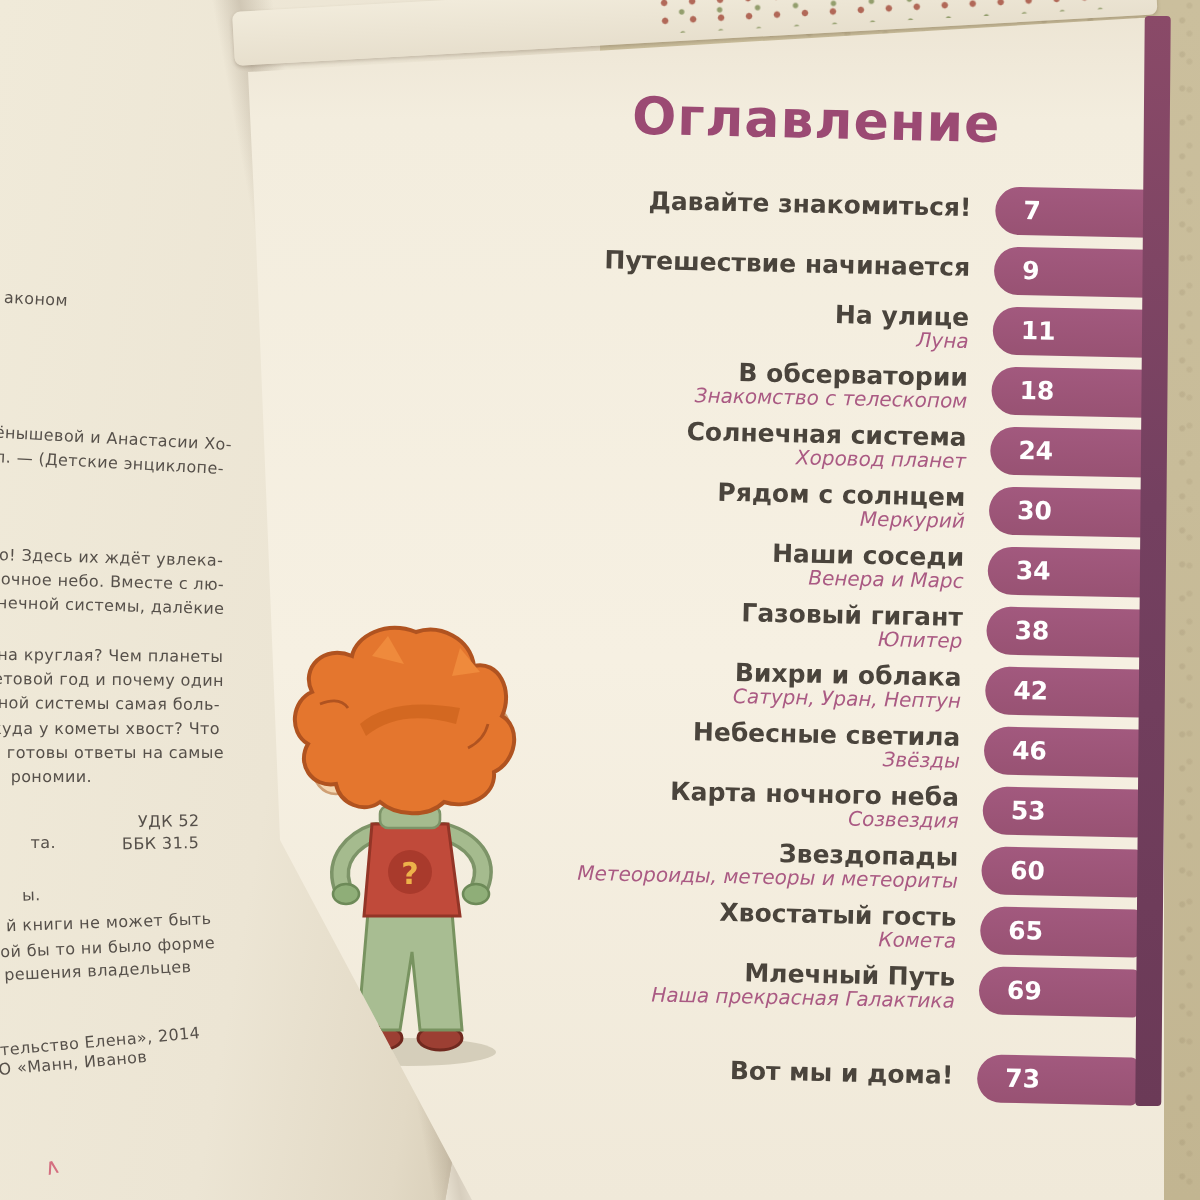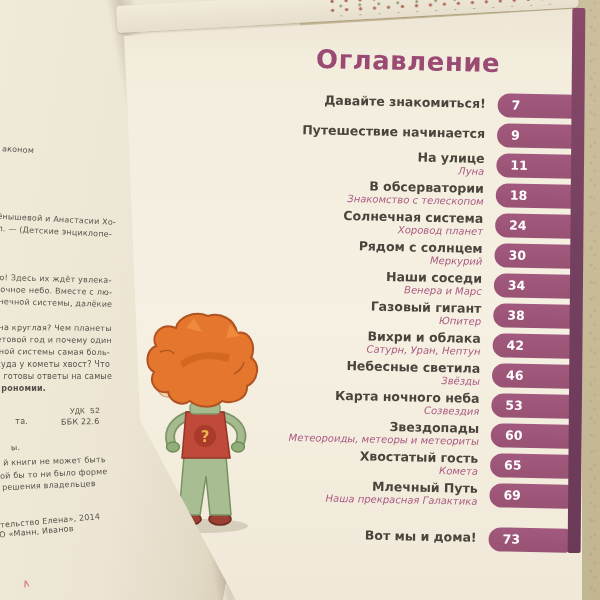--- a/index.html
+++ b/index.html
@@ -92,24 +92,24 @@
         <span class="lp-line" style="top: 218px; right: 184px; transform: rotate(3deg);">и Балатёнышевой и Анастасии Хо-</span>
         <span class="lp-line" style="top: 230px; right: 188px; transform: rotate(3deg);">— 80 с. : ил. — (Детские энциклопе-</span>
         <span class="lp-line" style="top: 276px; right: 188px; transform: rotate(1.5deg);">ваторию! Здесь их ждёт увлека-</span>
         <span class="lp-line" style="top: 288px; right: 188px; transform: rotate(1.5deg);">наше ночное небо. Вместе с лю-</span>
         <span class="lp-line" style="top: 300px; right: 188px; transform: rotate(1.5deg);">ы Солнечной системы, далёкие</span>
         <span class="lp-line" style="top: 324px; right: 188px; transform: rotate(0.5deg);">ли Луна круглая? Чем планеты</span>
         <span class="lp-line" style="top: 336px; right: 188px; transform: rotate(0.5deg);">ое световой год и почему один</span>
         <span class="lp-line" style="top: 348px; right: 190px; transform: rotate(0.5deg);">олнечной системы самая боль-</span>
         <span class="lp-line" style="top: 360px; right: 190px; transform: rotate(0deg);">и откуда у кометы хвост? Что</span>
         <span class="lp-line" style="top: 372px; right: 188px; transform: rotate(0deg);">и Кузи готовы ответы на самые</span>
-        <span class="lp-line" style="top: 384px; right: 254px; transform: rotate(0deg); font-weight: bold;">рономии.</span>
+        <span class="lp-line" style="top: 384px; right: 254px; transform: rotate(0deg);">рономии.</span>
         <span class="lp-line" style="top: 417px; right: 272px; transform: rotate(0deg);">та.</span>
-        <span class="lp-line" style="top: 406px; right: 200px; transform: rotate(-1deg); font-family: Liberation Mono, monospace;">УДК 52</span>
-        <span class="lp-line" style="top: 417px; right: 200px; transform: rotate(-1deg);">ББК 22.6</span>
+        <span class="lp-line" style="top: 406px; right: 200px; transform: rotate(-1deg);">УДК 52</span>
+        <span class="lp-line" style="top: 417px; right: 200px; transform: rotate(-1deg);">ББК 31.5</span>
         <span class="lp-line" style="top: 443px; right: 280px; transform: rotate(-2deg);">ы.</span>
         <span class="lp-line" style="top: 455px; right: 194px; transform: rotate(-2deg);">й книги не может быть</span>
         <span class="lp-line" style="top: 467px; right: 192px; transform: rotate(-2.5deg);">кой бы то ни было форме</span>
         <span class="lp-line" style="top: 479px; right: 204px; transform: rotate(-2.5deg);">решения владельцев</span>
         <span class="lp-line" style="top: 512px; right: 200px; transform: rotate(-5deg);">издательство Елена», 2014</span>
         <span class="lp-line" style="top: 524px; right: 226px; transform: rotate(-5deg);">не. ООО «Манн, Иванов</span>
       </div>
     <span class="pink-mark">∧</span>
   </div>
   <div class="page-curl"></div>

